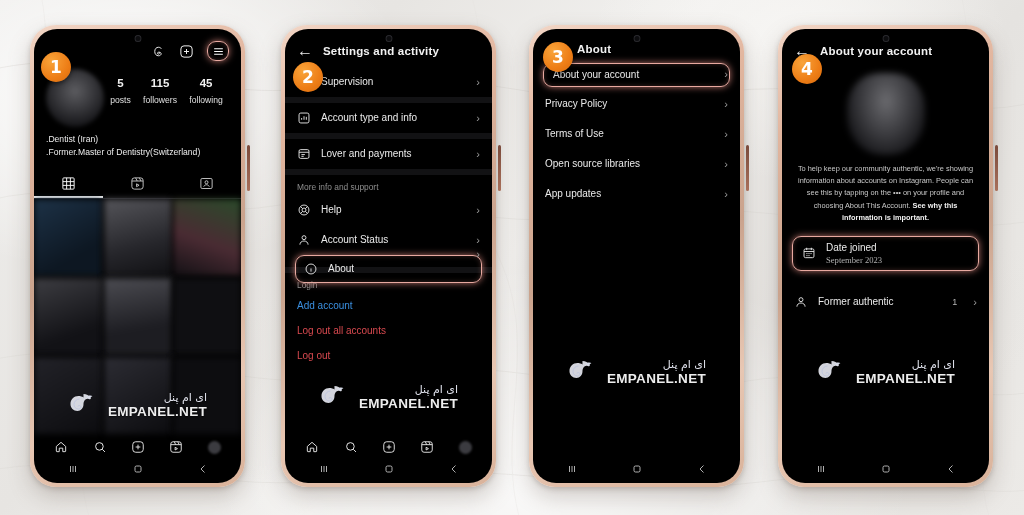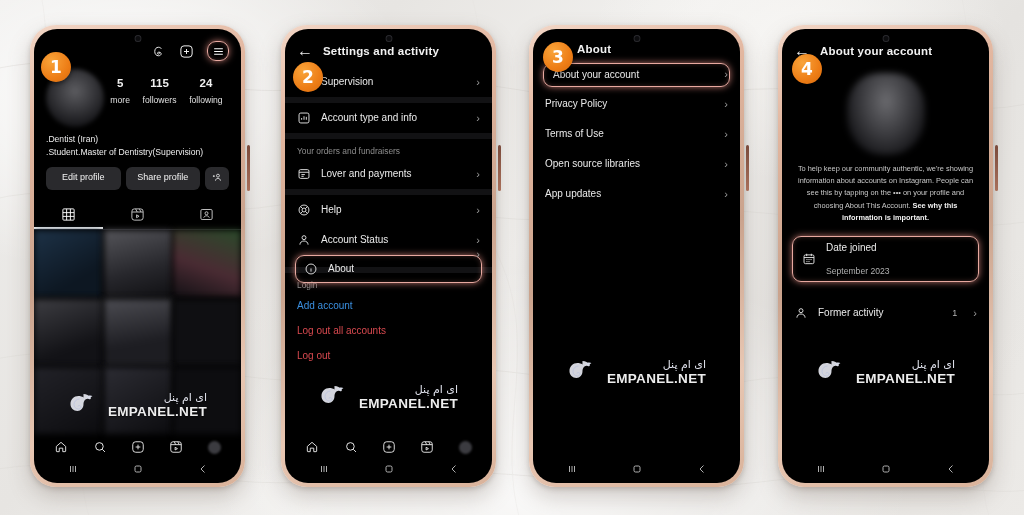--- a/index.html
+++ b/index.html
@@ -73,21 +73,21 @@
   .scr-head .title { color:#f2f2f2; font-size:11.5px; font-weight:bold; letter-spacing:.2px; }
 
   .row {
     display:flex; align-items:center; gap:10px;
     padding: 8px 12px; color:#eaeaea; font-size:10px;
     position: relative;
   }
   .row .chev { margin-left:auto; color:#9b9b9b; font-size:11px; }
   .row .ic { width:14px; height:14px; flex:0 0 14px; color:#e6e6e6; display:block; }
   .row .lbl { line-height:1.15; }
-  .row .sub { color:#b0b0b0; font-size:8.6px; display:block; margin-top:12px; }
+  .row .sub { color:#b0b0b0; font-size:8.6px; display:block; margin-top:1px;font-family:Liberation Serif, serif; }
   .sect-label { padding:7px 12px 3px; color:#8d8d8d; font-size:8.4px; }
   .divider { height:6px; background:#121214; }
   .hl {
     border:1.6px solid #e8a9a0; border-radius:9px;
     box-shadow: 0 0 7px rgba(240,150,140,.75), inset 0 0 5px rgba(240,150,140,.25);
   }
 
   
   .p1-top { display:flex; align-items:center; justify-content:flex-end; gap:13px; padding:12px 12px 4px; }
   .p1-top .ticon { width:15px; height:15px; color:#ededed; }
@@ -176,48 +176,38 @@
               <path d="M4 7h16M4 12h16M4 17h16"></path>
             </svg>
         </span>
       </div>
 
       <div class="p1-ident">
         <div class="avatar"></div>
         <div class="stats">
           <div class="stat">
             <b>5</b>
-            <span>more</span>
+            <span>posts</span>
           </div>
           <div class="stat">
             <b>115</b>
             <span>followers</span>
           </div>
           <div class="stat">
-            <b>24</b>
+            <b>45</b>
             <span>following</span>
           </div>
         </div>
       </div>
 
       <div class="bio">
         <div>.Dentist (Iran)</div>
-        <div>.Student.Master of Dentistry(Supervision)</div>
-      </div>
-
-      <div class="pbtns">
-        <div class="pbtn">Edit profile</div>
-        <div class="pbtn">Share profile</div>
-        <div class="pbtn sq">
-          <svg viewBox="0 0 24 24" style="width:11px;height:11px;color:#f2f2f2" fill="none" stroke="currentColor" stroke-width="1.7">
-              <circle cx="13" cy="8" r="3.2"></circle>
-              <path d="M7.5 19c0-3 2.5-5 5.5-5s5.5 2 5.5 5M4 7v4M2 9h4"></path>
-            </svg>
-        </div>
-      </div>
+        <div>.Former.Master of Dentistry(Switzerland)</div>
+      </div>
+
 
       <div class="tabs">
         <div class="tab active">
           <svg viewBox="0 0 24 24" fill="none" stroke="currentColor" stroke-width="1.5">
               <rect x="3" y="3" width="18" height="18" rx="1.5"></rect>
               <path d="M9 3v18M15 3v18M3 9h18M3 15h18"></path>
             </svg>
         </div>
         <div class="tab">
           <svg viewBox="0 0 24 24" fill="none" stroke="currentColor" stroke-width="1.5">
@@ -316,31 +306,31 @@
       <div class="row">
         <svg class="ic" viewBox="0 0 24 24" fill="none" stroke="currentColor" stroke-width="1.6">
             <rect x="3.5" y="3.5" width="17" height="17" rx="3"></rect>
             <path d="M8 15v-3M12 15V9M16 15v-5"></path>
           </svg>
         <span class="lbl">Account type and info</span>
         <span class="chev">›</span>
       </div>
       <div class="divider"></div>
 
-      <div class="sect-label">Your orders and fundraisers</div>
       <div class="row">
         <svg class="ic" viewBox="0 0 24 24" fill="none" stroke="currentColor" stroke-width="1.6">
             <rect x="3.5" y="4.5" width="17" height="15" rx="2.5"></rect>
             <path d="M3.5 9h17M7.5 13h6M7.5 16h4"></path>
           </svg>
         <span class="lbl">Lover and payments</span>
         <span class="chev">›</span>
       </div>
       <div class="divider"></div>
 
+      <div class="sect-label">More info and support</div>
       <div class="row">
         <svg class="ic" viewBox="0 0 24 24" fill="none" stroke="currentColor" stroke-width="1.6">
             <circle cx="12" cy="12" r="8.5"></circle>
             <circle cx="12" cy="12" r="3.4"></circle>
             <path d="M6.2 6.2l3.4 3.4M14.4 14.4l3.4 3.4M17.8 6.2l-3.4 3.4M9.6 14.4l-3.4 3.4"></path>
           </svg>
         <span class="lbl">Help</span>
         <span class="chev">›</span>
       </div>
       <div class="row">
@@ -511,21 +501,21 @@
             <span class="sub">September 2023</span>
           </span>
         </div>
       </div>
 
       <div class="row" style="padding-top:12px;">
         <svg class="ic" viewBox="0 0 24 24" fill="none" stroke="currentColor" stroke-width="1.6">
             <circle cx="12" cy="8" r="3.4"></circle>
             <path d="M5 20c0-3.8 3.1-6.3 7-6.3s7 2.5 7 6.3"></path>
           </svg>
-        <span class="lbl">Former activity</span>
+        <span class="lbl">Former authentic</span>
         <span style="margin-left:auto;color:#b4b4b4;font-size:9px;">1</span>
         <span class="chev" style="margin-left:6px;">›</span>
       </div>
 
       <div class="spacer"></div>
 
       <div class="wm" style="bottom:95px;">
         <svg class="bird" viewBox="0 0 64 64">
           <path d="M30 10c6 0 11 3 14 7 2 2 0 4-2 3-3-1-6-1-8 1-3 2-4 6-4 10 0 7-5 13-12 13C10 44 4 38 4 30c0-9 7-16 16-16 4 0 7 1 10 3z" fill="#f4f6ff" opacity=".93"></path>
           <path d="M22 20c-6 0-11 5-11 11 0 5 4 9 9 9 3 0 5-2 5-4 0-2-2-3-4-3-1 0-2 1-2 2" fill="none" stroke="#cfd6ef" stroke-width="2"></path>

